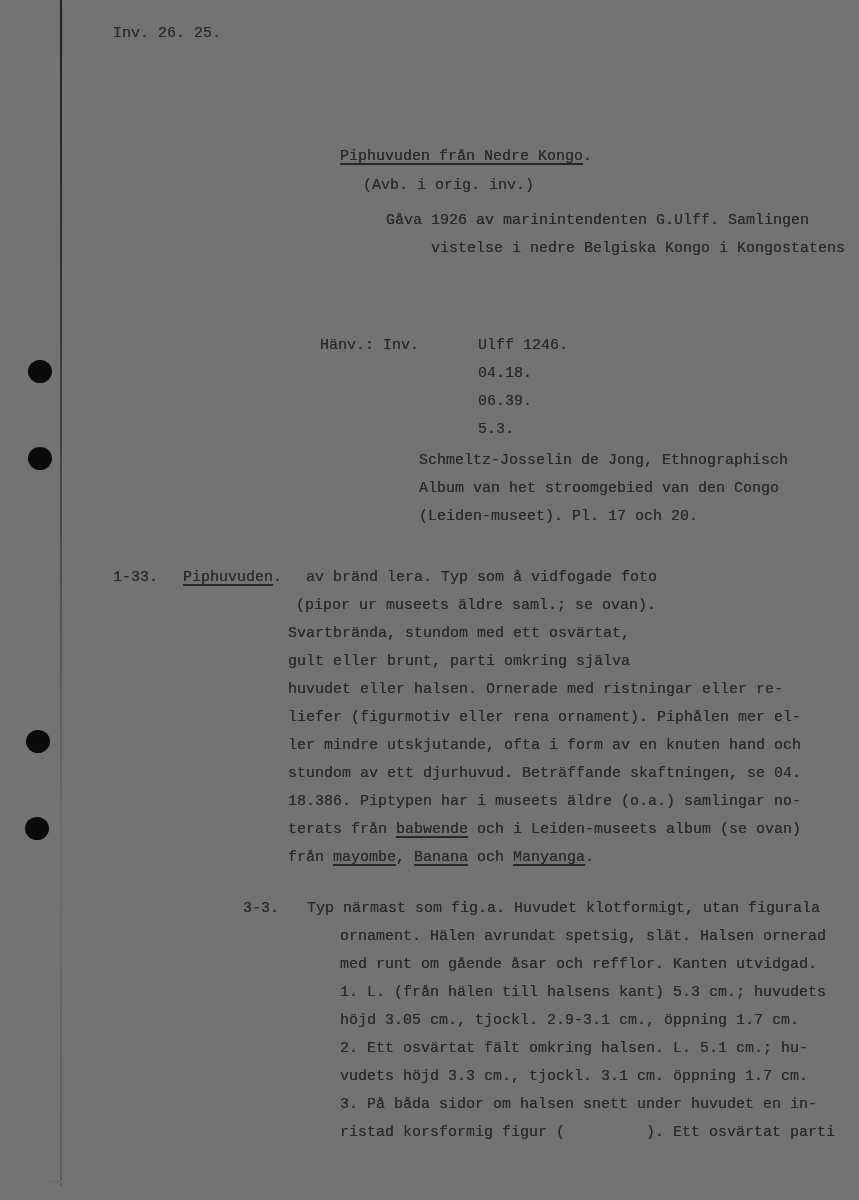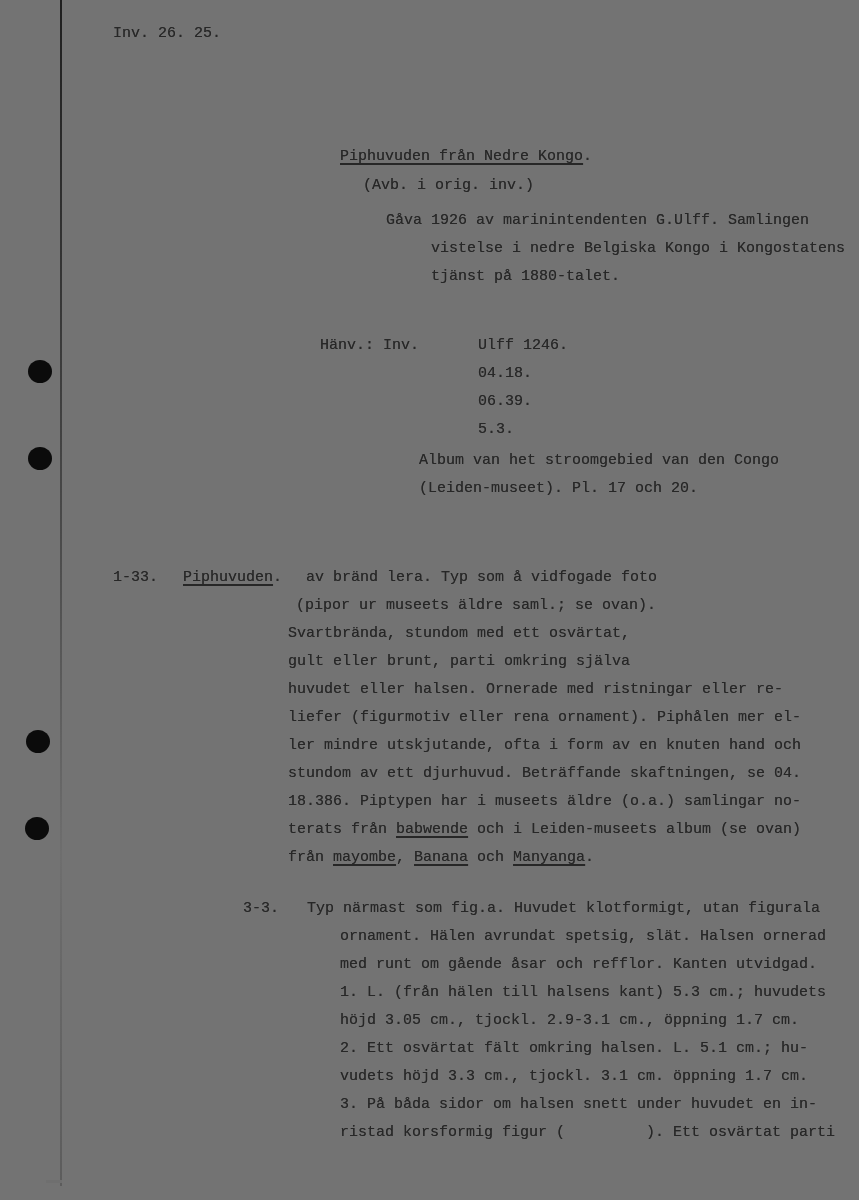--- a/index.html
+++ b/index.html
@@ -45,32 +45,32 @@
   <div class="hole h4"></div>
 
   <div class="abs line" style="left:113px; top:20px;">Inv. 26. 25.</div>
 
   <div class="abs line" style="left:340px; top:143px;"><span class="u">Piphuvuden från Nedre Kongo</span><span>.</span></div>
   <div class="abs line" style="left:363px; top:172px;">(Avb. i orig. inv.)</div>
 
   <div class="abs" style="left:386px; top:207px;">
     <div class="line">Gåva 1926 av marinintendenten G.Ulff. Samlingen</div>
     <div class="line ind45">vistelse i nedre Belgiska Kongo i Kongostatens</div>
-    <div class="line ind45">tjänst på 1880-talet.</div>
   </div>
 
   <div class="abs line" style="left:320px; top:332px;">Hänv.: Inv.</div>
   <div class="abs" style="left:478px; top:332px;">
     <div class="line">Ulff 1246.</div>
     <div class="line">04.18.</div>
     <div class="line">06.39.</div>
     <div class="line">5.3.</div>
   </div>
 
   <div class="abs" style="left:419px; top:447px;">
+    <div class="line">Schmeltz-Josselin de Jong, Ethnographisch</div>
     <div class="line">Album van het stroomgebied van den Congo</div>
     <div class="line">(Leiden-museet). Pl. 17 och 20.</div>
   </div>
 
   <div class="abs line" style="left:113px; top:564px;">1-33.</div>
   <div class="abs line" style="left:183px; top:564px;"><span class="u">Piphuvuden</span><span>.</span></div>
 
   <div class="abs" style="left:288px; top:564px;">
     <div class="line ind18">av bränd lera. Typ som å vidfogade foto</div>
     <div class="line ind8">(pipor ur museets äldre saml.; se ovan).</div>

